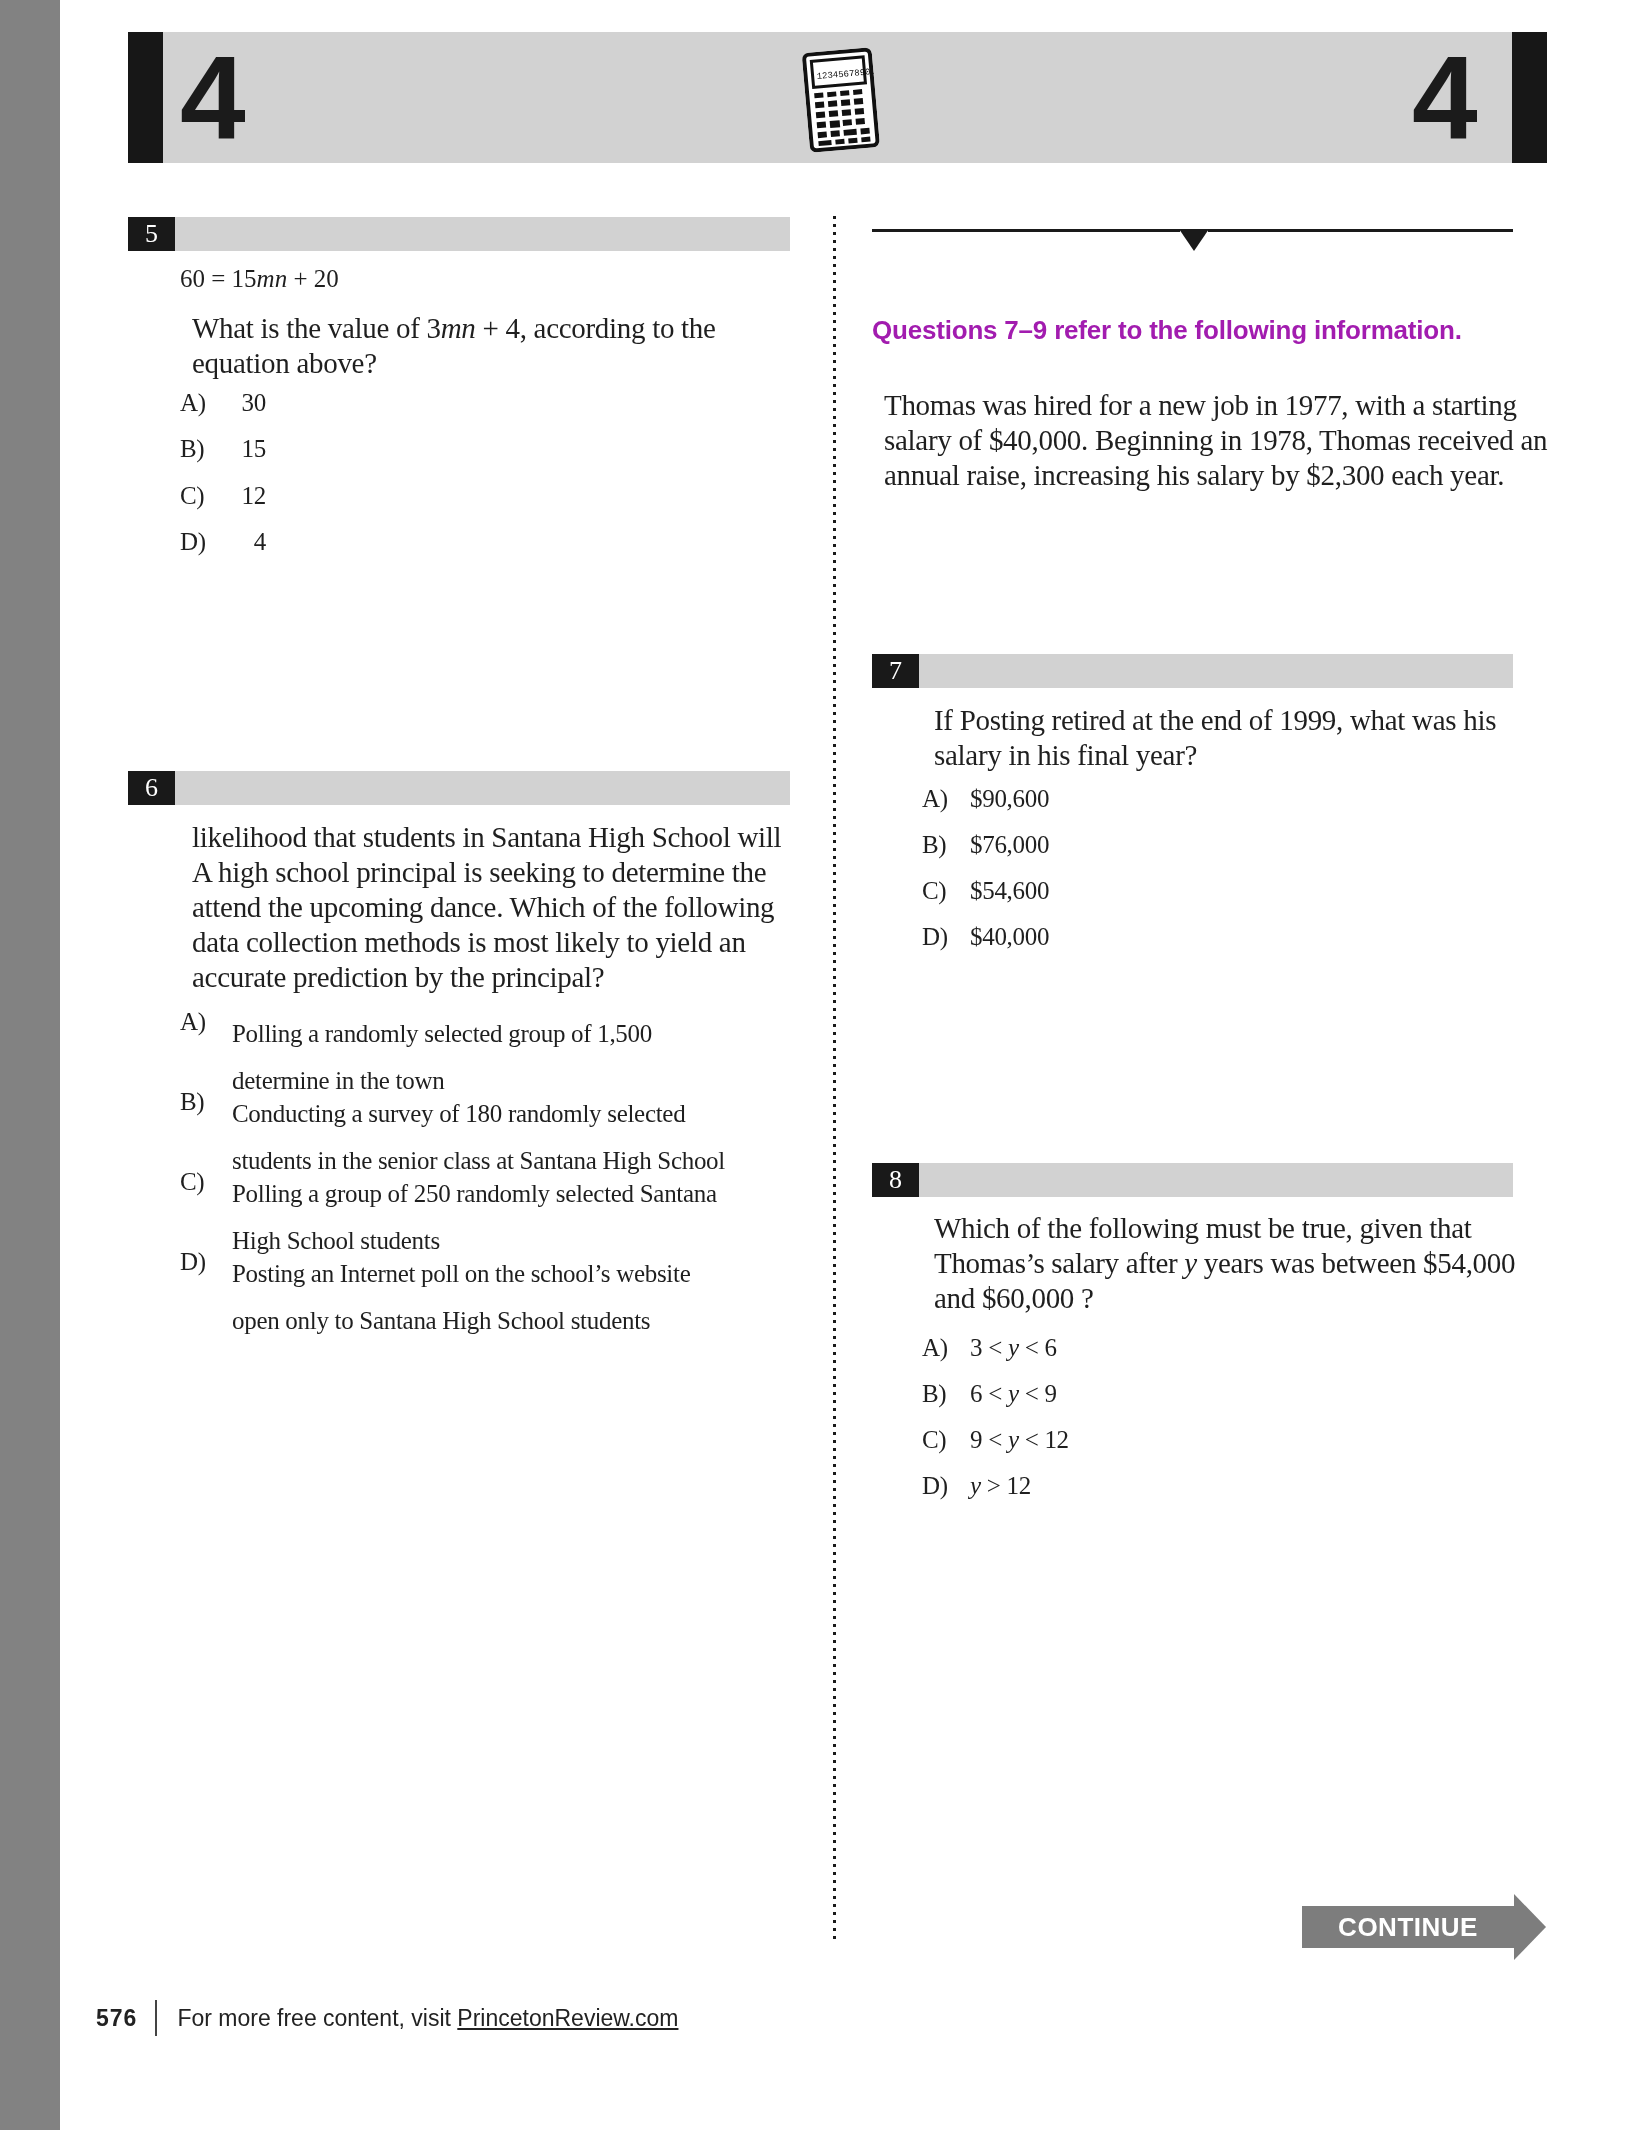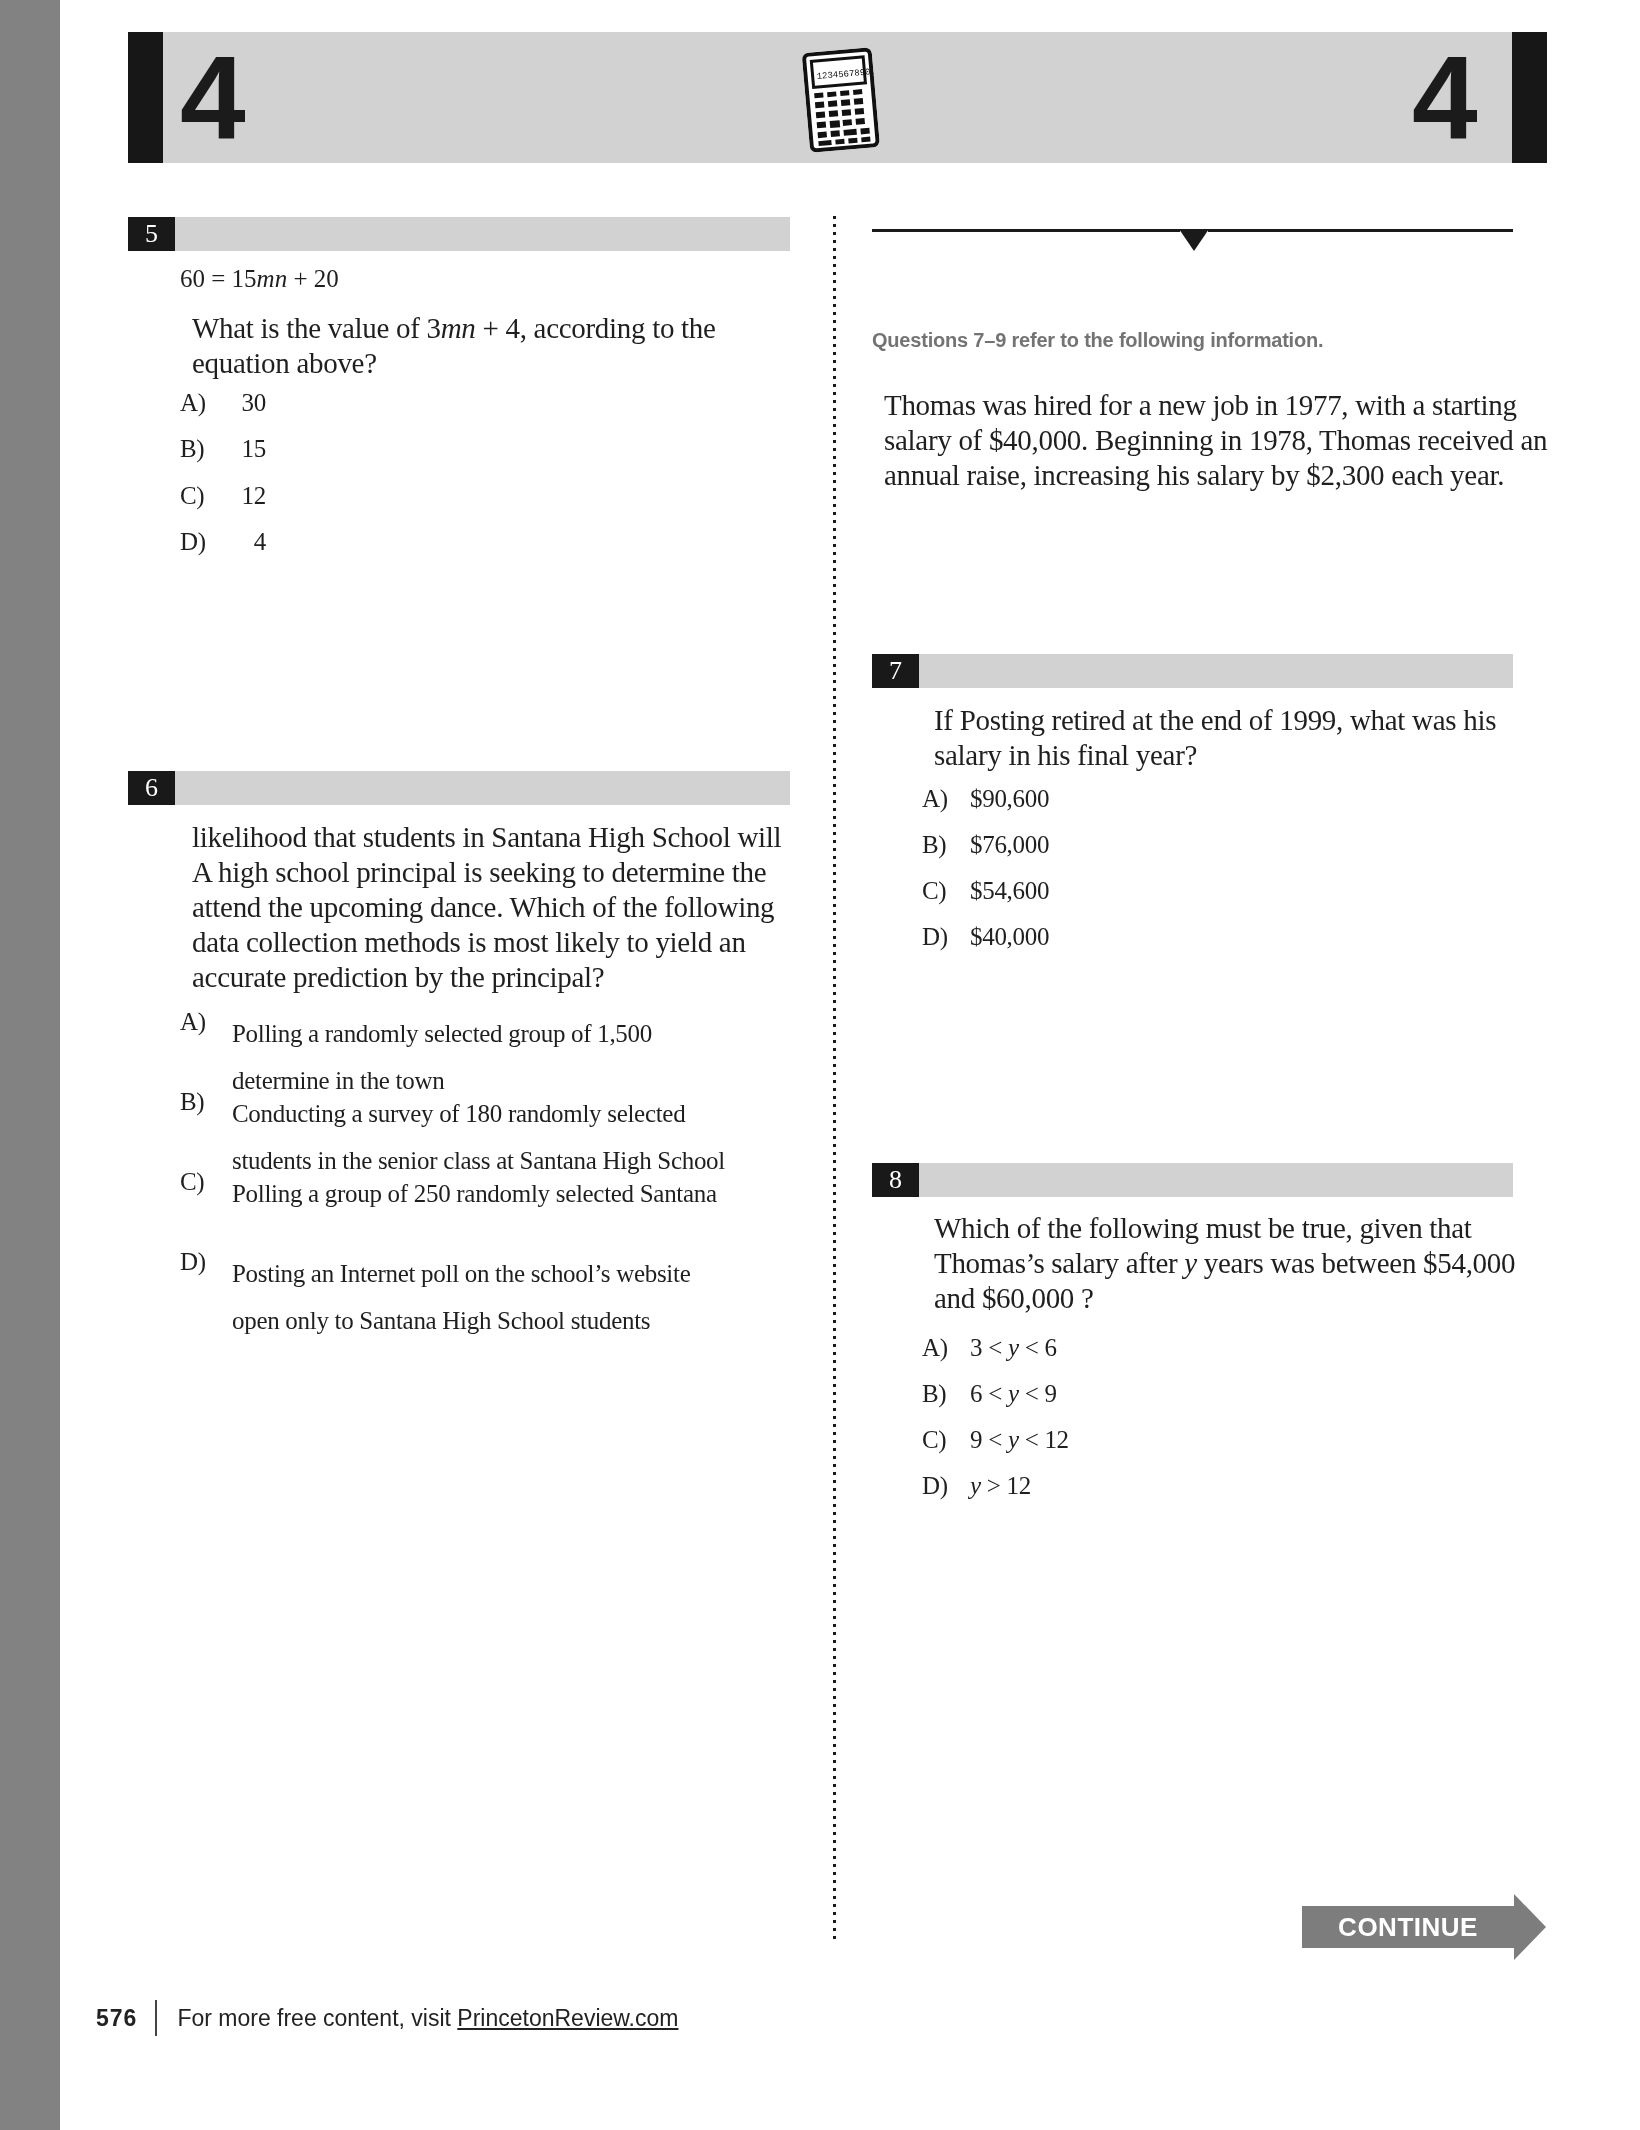--- a/index.html
+++ b/index.html
@@ -49,22 +49,22 @@
   .eq{left:180px;width:600px;top:261px;font-size:25px;line-height:35px;}
   .it{font-style:italic;}
   .inline span{display:inline;}
 
   .choice{display:flex;font-size:25px;line-height:35px;letter-spacing:-0.3px;white-space:nowrap;}
   .choice .clabel{flex:none;width:52px;}
   .choice.rcol .clabel{width:48px;}
   .choice .cnum{display:inline-block;width:34px;text-align:right;}
   .clines span{display:block;white-space:nowrap;margin-top:12px;}
 
-  .info-head{left:872px;top:329px;font-family:"Liberation Sans",sans-serif;
-             font-weight:bold;font-size:20px;letter-spacing:-0.2px;color:#737373;}
+  .info-head{left:872px;top:315px;font-family:"Liberation Sans",sans-serif;
+             font-weight:bold;font-size:26px;letter-spacing:-0.2px;color:#a21caf;}
 
   
   .continue-rect{left:1302px;top:1906px;width:212px;height:42px;background:#7d7d7d;
                  display:flex;align-items:center;justify-content:center;
                  font-family:"Liberation Sans",sans-serif;font-weight:bold;font-size:26px;
                  color:#fff;letter-spacing:0.5px;}
   .continue-arrow{left:1514px;top:1894px;width:0;height:0;
                   border-top:33px solid transparent;border-bottom:33px solid transparent;
                   border-left:32px solid #7d7d7d;}
 
@@ -172,20 +172,21 @@
     <span class="clabel">B)</span>
     <span class="clines">
         <span>Conducting a survey of 180 randomly selected</span>
         <span>students in the senior class at Santana High School</span>
       </span>
   </div>
   <div class="abs choice" style="left:180px;top:1164px">
     <span class="clabel">C)</span>
     <span class="clines">
         <span>Polling a group of 250 randomly selected Santana</span>
+        <span>High School students</span>
       </span>
   </div>
   <div class="abs choice" style="left:180px;top:1244px">
     <span class="clabel">D)</span>
     <span class="clines">
         <span>Posting an Internet poll on the school’s website</span>
         <span>open only to Santana High School students</span>
       </span>
   </div>
 

